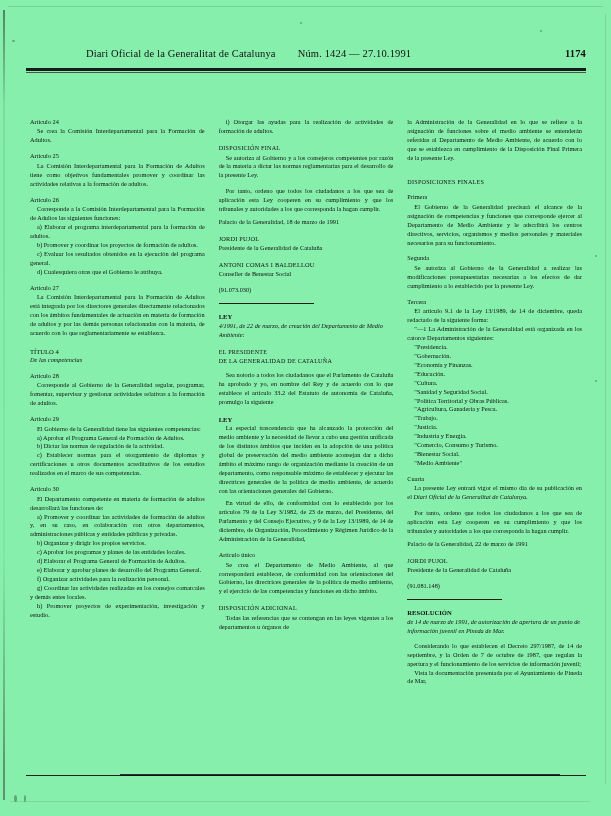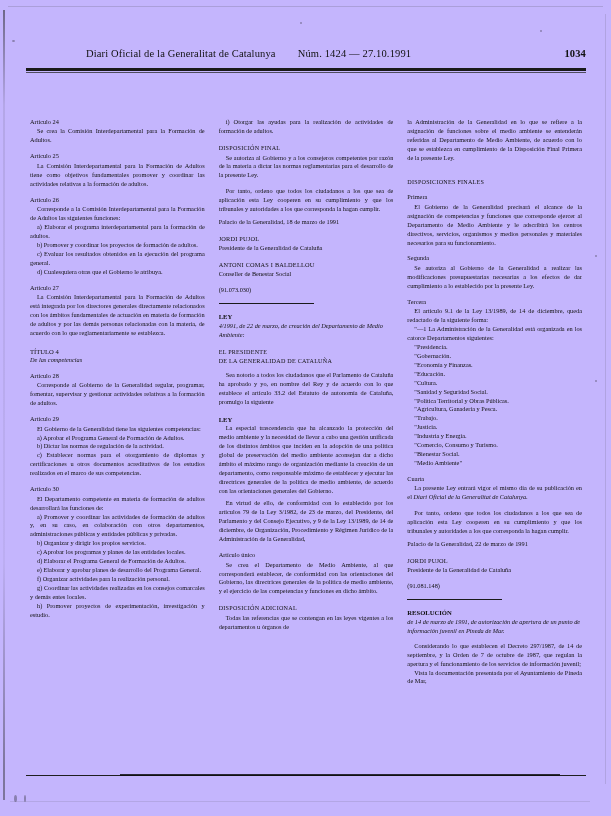--- a/index.html
+++ b/index.html
@@ -16,21 +16,21 @@
     color: #111111;
     position: relative;
   }
 
   
   .page {
     position: absolute;
     left: 0; top: 0;
     width: 611px;
     height: 816px;
-    background: #c4b5fd;
+    background: #86efac;
   }
 
   .scan-edge-left {
     position: absolute;
     left: 3px; top: 10px;
     width: 2px; height: 790px;
     background: linear-gradient(to bottom,
       rgba(40,40,40,0.55) 0%,
       rgba(40,40,40,0.10) 12%,
       rgba(40,40,40,0.05) 70%,
@@ -249,21 +249,21 @@
   <div class="speck" style="left:540px;top:30px;width:2px;height:2px;"></div>
   <div class="speck" style="left:595px;top:255px;width:2px;height:2px;"></div>
   <div class="speck" style="left:595px;top:380px;width:2px;height:2px;"></div>
   <div class="speck" style="left:14px;top:795px;width:3px;height:7px;"></div>
   <div class="speck" style="left:24px;top:795px;width:2px;height:7px;"></div>
 
   <div class="masthead">
     <div class="masthead-inner">
       <span class="mast-title">Diari Oficial de la Generalitat de Catalunya</span>
       <span class="mast-issue">Núm. 1424 — 27.10.1991</span>
-      <span class="mast-page">1034</span>
+      <span class="mast-page">1174</span>
     </div>
   </div>
   <div class="rule-head"></div>
   <div class="rule-head-thin"></div>
 
   <div class="columns">
 
     <div class="col">
       <div class="art-head">Artículo 24</div>
       <p class="para">Se crea la Comisión Interdepartamental para la Formación de Adultos.</p>

